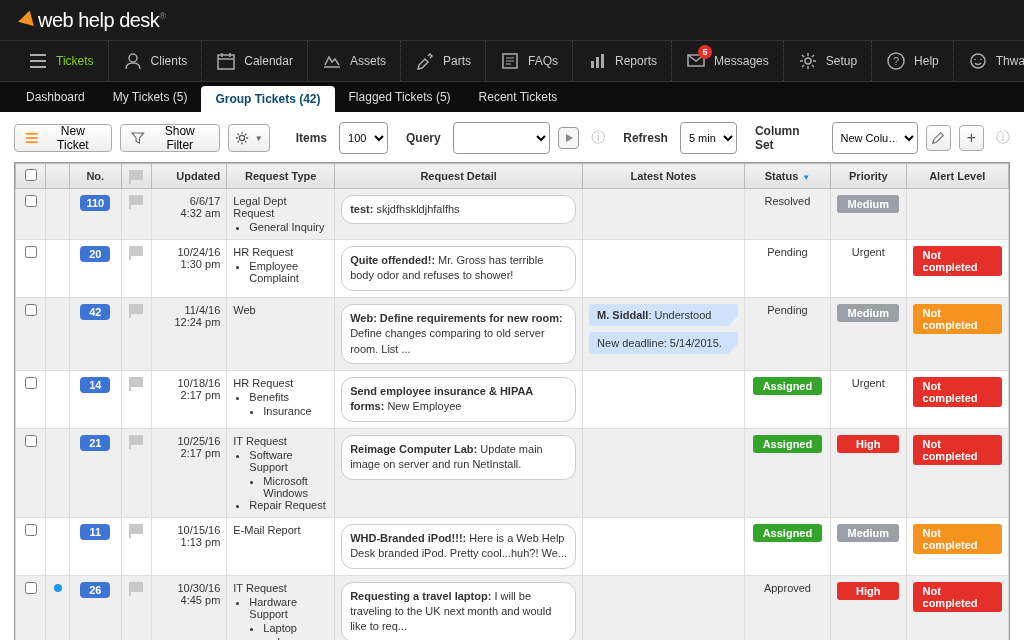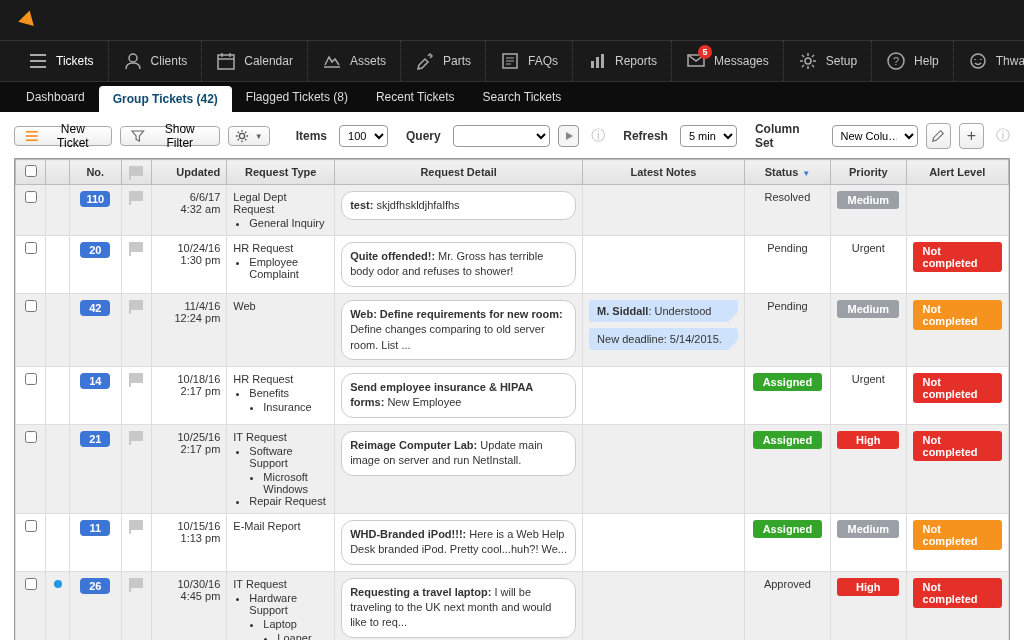--- a/index.html
+++ b/index.html
@@ -5,33 +5,33 @@
 * { box-sizing: border-box; margin: 0; padding: 0; }
 body { font-family: "Helvetica Neue", Arial, sans-serif; font-size: 12px; background: #fff; color: #333; }
 .topbar { background: #1a1a1a; height: 40px; display: flex; align-items: center; padding: 0 18px; }
 .logo-arrow { width: 0; height: 0; border-top: 8px solid transparent; border-bottom: 8px solid transparent; border-right: 14px solid #f6921e; transform: rotate(-15deg); margin-right: 6px; }
 .logo-text { color: #fff; font-size: 20px; font-weight: 300; letter-spacing: -0.5px; }
 .logo-text strong { font-weight: 500; }
 .logo-r { color: #888; font-size: 9px; vertical-align: super; }
 .mainnav { background: #1a1a1a; border-top: 1px solid #333; border-bottom: 1px solid #333; height: 42px; display: flex; align-items: stretch; padding: 0 14px; }
 .nav-item { display: flex; align-items: center; padding: 0 14px; color: #ccc; cursor: pointer; border-left: 1px dotted #444; gap: 8px; position: relative; }
 .nav-item:first-child { border-left: none; }
-.nav-item.active { color: #ffffff; }
+.nav-item.active { color: #84cc16; }
 .nav-item.active .nav-icon { border-color: #f6921e; }
 .nav-icon { width: 20px; height: 20px; display: inline-flex; align-items: center; justify-content: center; color: #aaa; }
 .badge-red { position: absolute; top: 4px; left: 26px; background: #e5302a; color: #fff; border-radius: 50%; width: 14px; height: 14px; font-size: 9px; display: flex; align-items: center; justify-content: center; font-weight: bold; }
 .subnav { background: #0d0d0d; height: 30px; display: flex; align-items: stretch; padding: 0 12px; }
 .subnav-item { color: #ddd; padding: 0 14px; display: flex; align-items: center; cursor: pointer; font-size: 12px; }
 .subnav-item.active { background: #fff; color: #0c4a6e; border-radius: 4px 4px 0 0; margin-top: 4px; font-weight: bold; }
 .toolbar { display: flex; align-items: center; padding: 10px 14px 8px; gap: 8px; }
-.btn { display: inline-flex; align-items: center; gap: 6px; border: 1px solid #aaa; border-radius: 4px; padding: 4px 10px; background: linear-gradient(#fff,#eee); height: 20px; cursor: pointer; font-size: 12px; }
+.btn { display: inline-flex; align-items: center; gap: 6px; border: 1px solid #aaa; border-radius: 4px; padding: 4px 10px; background: linear-gradient(#fff,#eee); height: 28px; cursor: pointer; font-size: 12px; }
 .btn-icon { width: 14px; height: 14px; }
 .toolbar .spacer { flex: 1; }
 .toolbar label { margin: 0 4px 0 10px; font-weight: bold; }
-.sel { border: 1px solid #999; border-radius: 4px; height: 22px; background: #fff; font-size: 11px; padding: 0 4px; }
+.sel { border: 1px solid #999; border-radius: 4px; height: 32px; background: #fff; font-size: 11px; padding: 0 4px; }
 .sel.wide { width: 100px; }
 .play { width: 22px; height: 22px; border: 1px solid #999; border-radius: 4px; display: inline-flex; align-items: center; justify-content: center; background: #f5f5f5; }
 .info { color: #bbb; font-size: 14px; margin-left: 4px; }
 .iconbtn { width: 26px; height: 26px; border: 1px solid #aaa; border-radius: 4px; background: linear-gradient(#fff,#eee); display: inline-flex; align-items: center; justify-content: center; cursor: pointer; }
 .table-wrap { margin: 0 14px 14px; border: 1px solid #999; }
 table { width: 100%; border-collapse: collapse; table-layout: fixed; }
 th { background: linear-gradient(#f2f2f2,#e2e2e2); border: 1px solid #bbb; padding: 5px 6px; font-size: 11px; font-weight: bold; text-align: center; white-space: nowrap; }
 th.sorted::after { content: "▼"; color: #2b7de1; font-size: 8px; margin-left: 4px; }
 td { border: 1px solid #ddd; padding: 6px; vertical-align: top; font-size: 11px; }
 tr.odd td { background: #efefef; }
@@ -62,20 +62,23 @@
 .dot-blue { width: 8px; height: 8px; background: #1f98e8; border-radius: 50%; display: inline-block; }
 ul.sub { list-style: disc; padding-left: 16px; margin-top: 2px; }
 ul.sub ul { list-style: disc; padding-left: 14px; }
 input[type=checkbox]{ width:12px; height:12px; }
 </style>
 </head>
 <body>
 
 <div class="topbar">
   <span class="logo-arrow"></span>
+  <span class="logo-text">
+    <span>web help</span> <strong>desk</strong><span class="logo-r">®</span>
+  </span>
 </div>
 
 <div class="mainnav" id="mainnav">
     <div class="nav-item active">
       <span class="nav-icon">
         <svg width="20" height="20" viewBox="0 0 20 20" fill="currentColor">
           <rect x="2" y="3" width="16" height="2"></rect>
           <rect x="2" y="9" width="16" height="2"></rect>
           <rect x="2" y="15" width="16" height="2"></rect>
         </svg>
@@ -174,24 +177,24 @@
           <circle cx="10" cy="10" r="7" fill="none" stroke="currentColor" stroke-width="1.5"></circle>
           <path d="M7 12c1 1 2 1.5 3 1.5s2-.5 3-1.5M7 8v1M13 8v1" stroke="currentColor" stroke-width="1.5" fill="none"></path>
         </svg>
       </span>
       <span>Thwack</span>
     </div>
   </div>
 
 <div class="subnav" id="subnav">
     <div class="subnav-item">Dashboard</div>
+    <div class="subnav-item">My Tickets (5)</div>
     <div class="subnav-item active">Group Tickets (42)</div>
-    <div class="subnav-item">Flagged Tickets (8)</div>
+    <div class="subnav-item">Flagged Tickets (5)</div>
     <div class="subnav-item">Recent Tickets</div>
-    <div class="subnav-item">Search Tickets</div>
   </div>
 
 <div class="toolbar">
   <button class="btn">
     <svg class="btn-icon" viewBox="0 0 16 16">
         <rect x="1" y="2" width="14" height="2" fill="#f6921e"></rect>
         <rect x="1" y="7" width="14" height="2" fill="#f6921e"></rect>
         <rect x="1" y="12" width="14" height="2" fill="#f6921e"></rect>
       </svg>
     <span>New Ticket</span>

